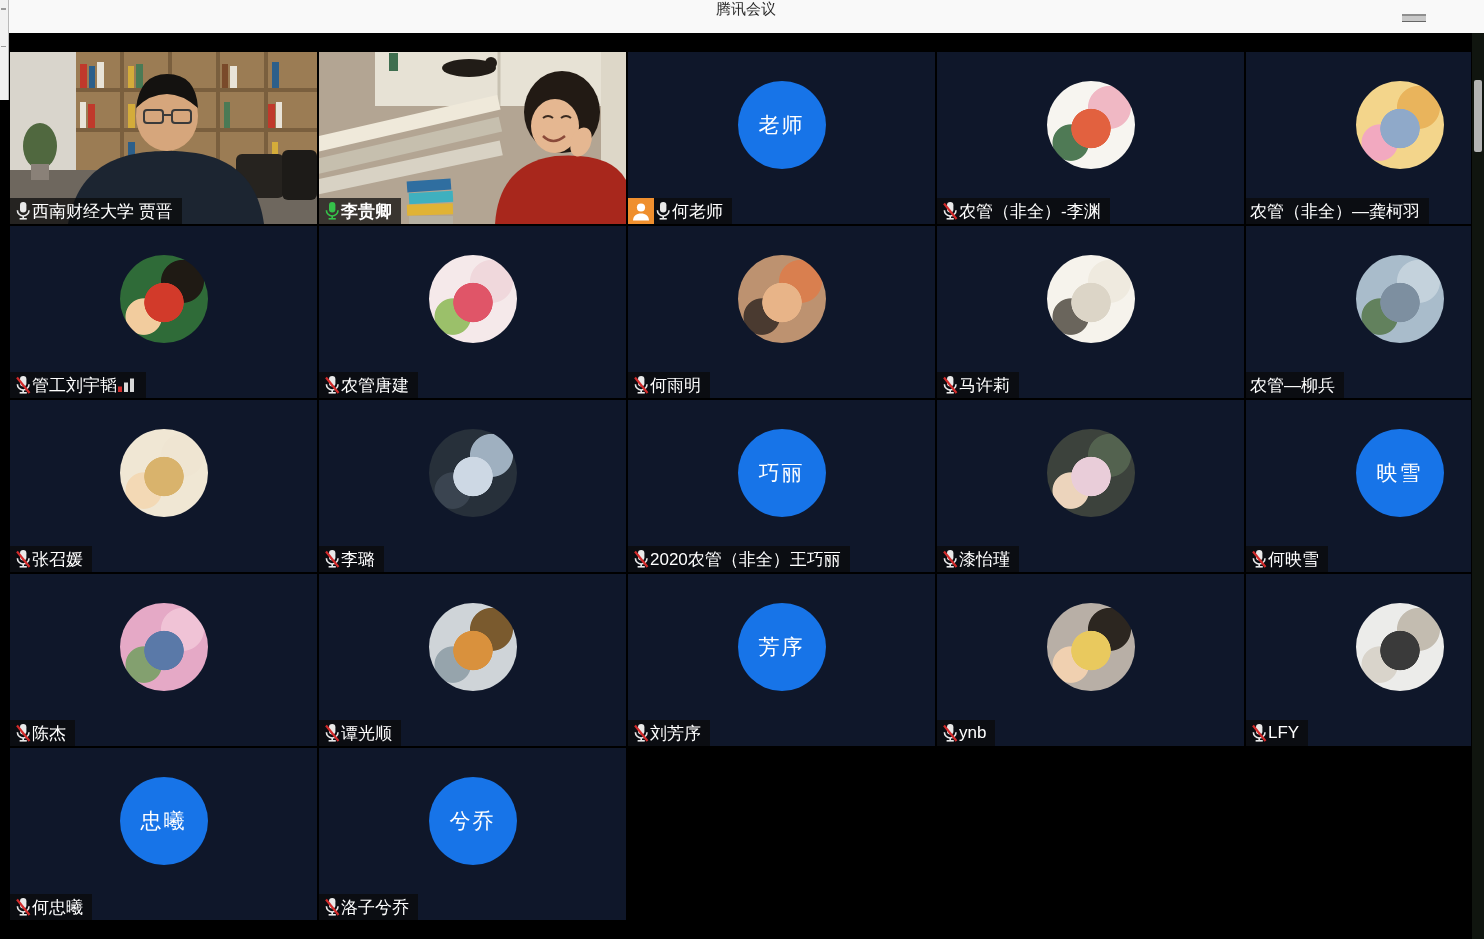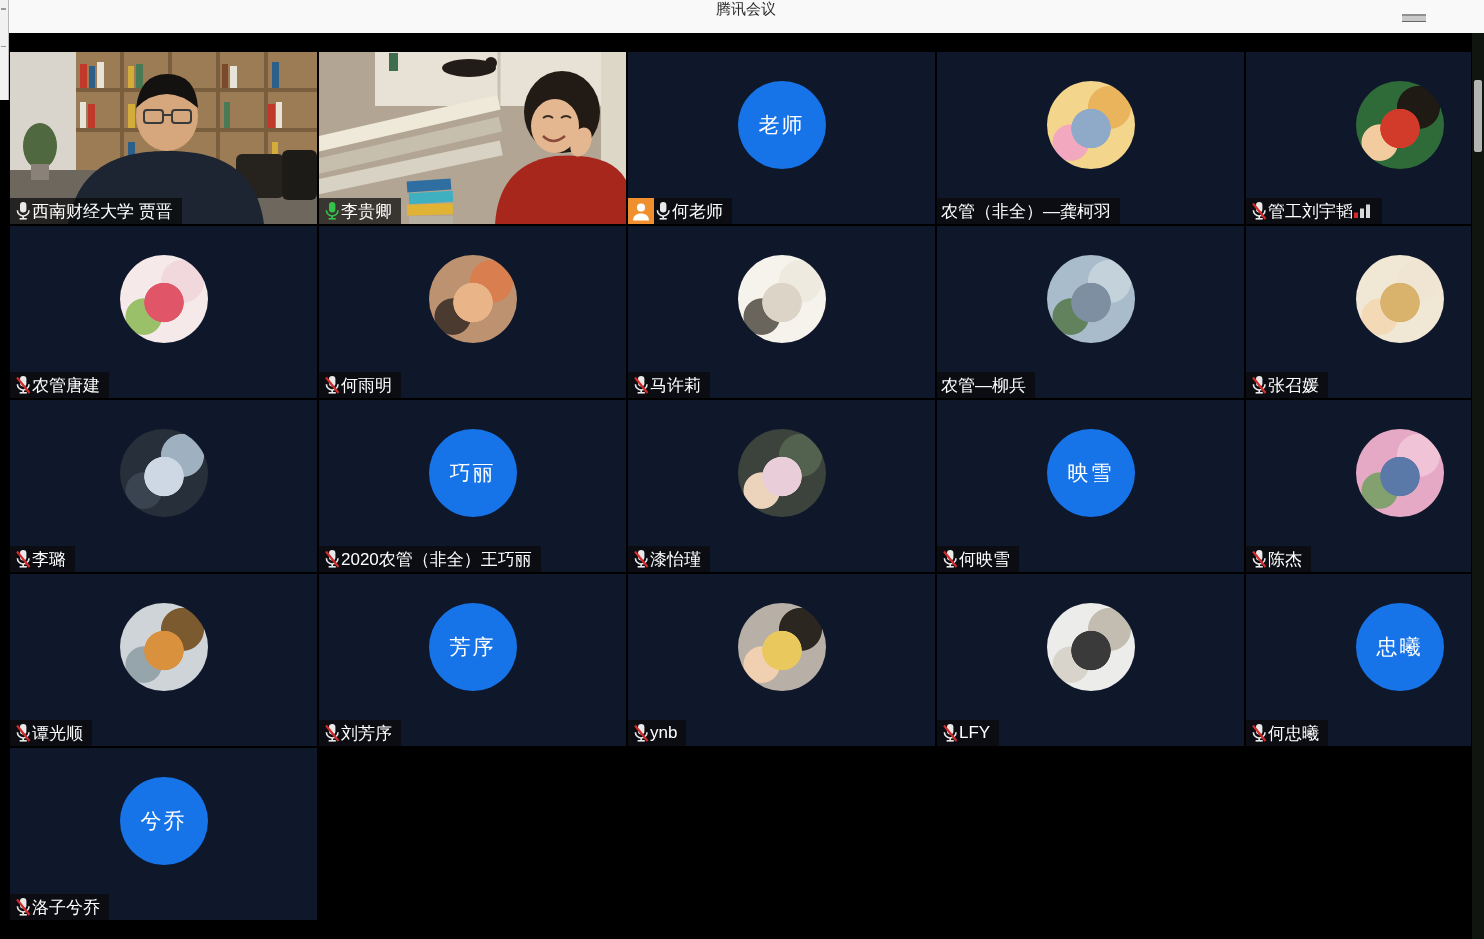--- a/index.html
+++ b/index.html
@@ -26,21 +26,21 @@
   .left-strip .mark{position:absolute;left:1px;width:5px;height:2px;background:#9a9a9a;}
   .left-strip .m1{top:8px;}
   .left-strip .m2{top:46px;height:1px;}
   
   #grid{
     position:absolute;top:33px;left:0;width:1562px;
     padding:19px 0 0 10px;background:#000;
     display:grid;grid-template-columns:repeat(5,307px);grid-auto-rows:172px;gap:2px;
   }
   .tile{position:relative;background:#0f172a;overflow:hidden;}
-  .tile.active{outline:2px solid #28c445;outline-offset:-2px;}
+  .tile.active{outline:2px solid #28c445;outline-offset:-2px;font-weight:bold;}
   .scene{position:absolute;inset:0;}
   .scene svg{display:block;}
   .avatar{
     position:absolute;width:88px;height:88px;border-radius:50%;
     left:50%;top:73px;transform:translate(-50%,-50%);
     background-repeat:no-repeat;overflow:hidden;
   }
   .avatar-text{
     display:flex;align-items:center;justify-content:center;
     color:#fff;font-size:21px;letter-spacing:2px;font-weight:400;
@@ -190,20 +190,35 @@
             <rect x="6" y="1" width="6.4" height="10.5" rx="3.2" fill="#e9e9e9"></rect>
             <path d="M3.4 9.2a5.8 5.8 0 0 0 11.6 0" fill="none" stroke="#e9e9e9" stroke-width="1.6"></path>
             <line x1="9.2" y1="15" x2="9.2" y2="17.2" stroke="#e9e9e9" stroke-width="1.6"></line>
             <line x1="5.6" y1="17.8" x2="12.8" y2="17.8" stroke="#e9e9e9" stroke-width="1.6"></line>
           </svg>
         </span>
         <span class="pname">何老师</span>
       </div>
     </div>
     <div class="tile">
+      <div class="avatar" style="background-color:#f7f5f0;background-image:radial-gradient(circle at 50% 54%,#e2613f 0 30%,rgba(0,0,0,0) 31%),radial-gradient(circle at 27% 70%,#4f7a55 0 20%,rgba(0,0,0,0) 21%),radial-gradient(circle at 71% 30%,#f0b8c4 0 24%,rgba(0,0,0,0) 25%)"></div>
+      <div class="nameplate">
+        <span class="mic">
+          <svg width="18" height="20" viewBox="0 0 18 20">
+            <rect x="6" y="1" width="6.4" height="10.5" rx="3.2" fill="#e9e9e9"></rect>
+            <path d="M3.4 9.2a5.8 5.8 0 0 0 11.6 0" fill="none" stroke="#e9e9e9" stroke-width="1.6"></path>
+            <line x1="9.2" y1="15" x2="9.2" y2="17.2" stroke="#e9e9e9" stroke-width="1.6"></line>
+            <line x1="5.6" y1="17.8" x2="12.8" y2="17.8" stroke="#e9e9e9" stroke-width="1.6"></line>
+            <line x1="3" y1="2.5" x2="15.5" y2="18" stroke="#d22b2b" stroke-width="2.2"></line>
+          </svg>
+        </span>
+        <span class="pname">农管（非全）-李渊</span>
+      </div>
+    </div>
+    <div class="tile">
       <div class="avatar" style="background-color:#f3d58b;background-image:radial-gradient(circle at 50% 54%,#8fa9c9 0 30%,rgba(0,0,0,0) 31%),radial-gradient(circle at 27% 70%,#f2a9c0 0 20%,rgba(0,0,0,0) 21%),radial-gradient(circle at 71% 30%,#e9b45c 0 24%,rgba(0,0,0,0) 25%)"></div>
       <div class="nameplate">
         <span class="pname">农管（非全）—龚柯羽</span>
       </div>
     </div>
     <div class="tile">
       <div class="avatar" style="background-color:#2f6b38;background-image:radial-gradient(circle at 50% 54%,#d23a2a 0 30%,rgba(0,0,0,0) 31%),radial-gradient(circle at 27% 70%,#f2cc9e 0 20%,rgba(0,0,0,0) 21%),radial-gradient(circle at 71% 30%,#1f1a14 0 24%,rgba(0,0,0,0) 25%)"></div>
       <div class="nameplate">
         <span class="mic">
           <svg width="18" height="20" viewBox="0 0 18 20">

